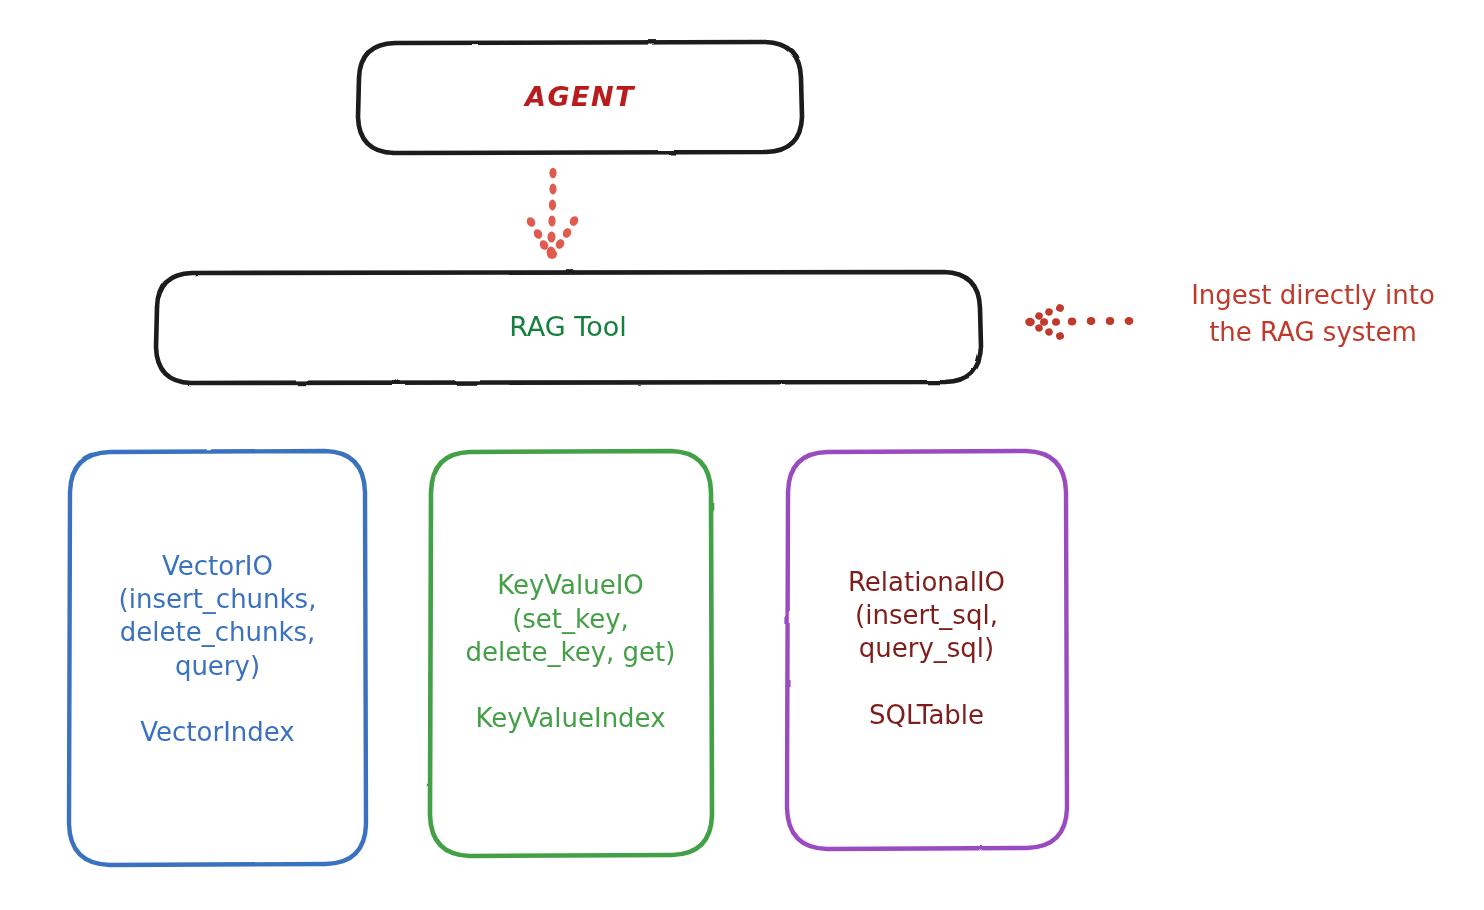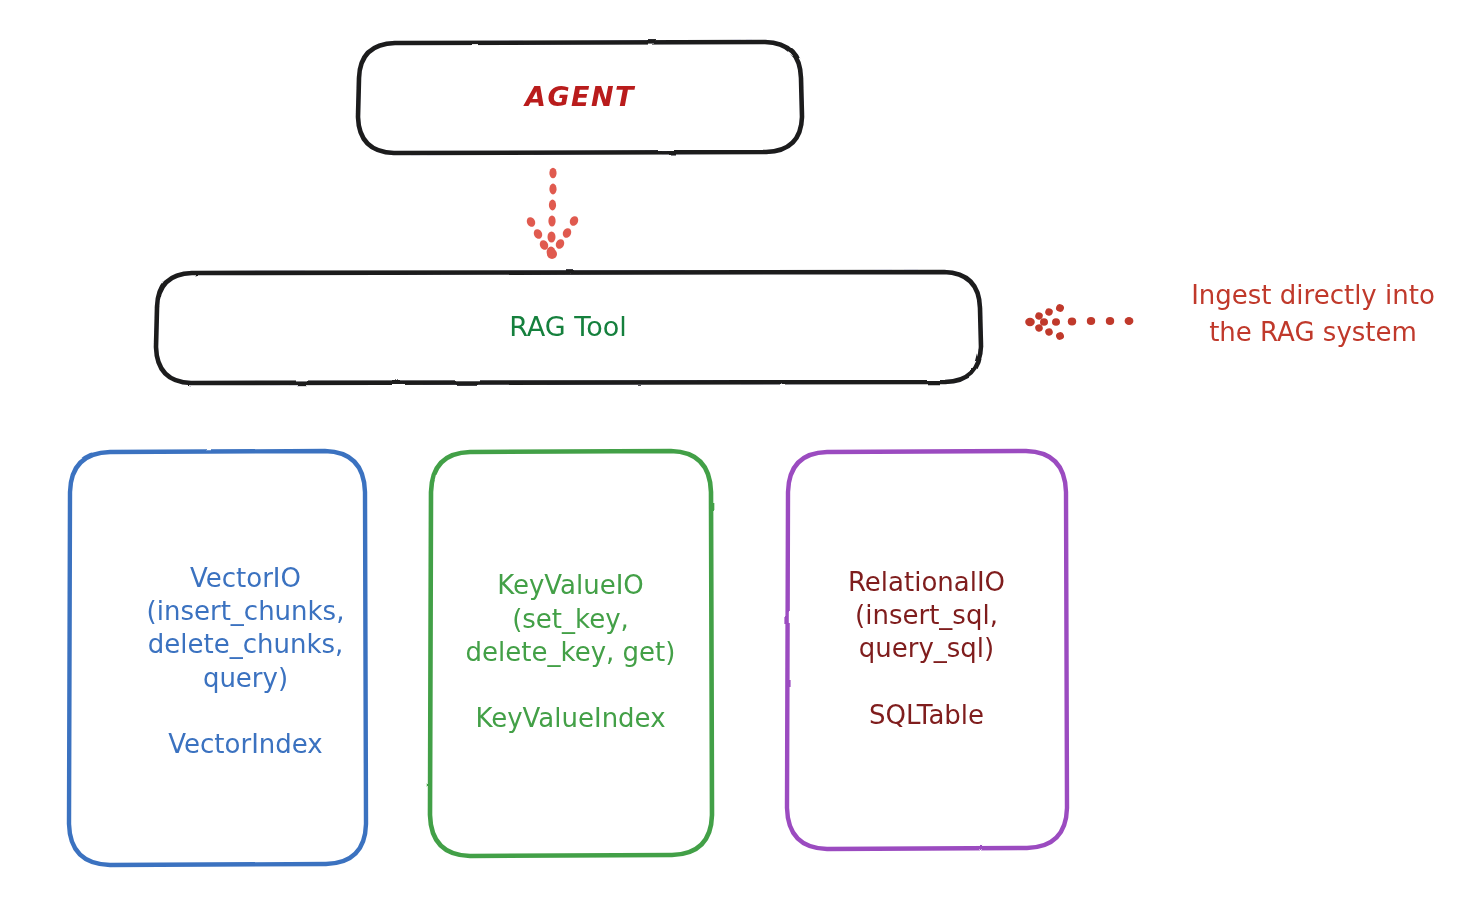--- a/index.html
+++ b/index.html
@@ -48,27 +48,26 @@
     left: 156px;
     top: 272px;
     width: 824px;
     height: 111px;
     font-size: 27px;
     color: #15803d;
   }
   
   #vectorio-box {
     left: 69px;
-    top: 454px;
+    top: 442px;
     width: 297px;
     height: 415px;
     color: #3b72c0;
     font-size: 26px;
     padding: 0 14px;
-    margin-left: 28px;
   }
   #keyvalueio-box {
     left: 430px;
     top: 450px;
     width: 281px;
     height: 405px;
     color: #43a047;
     font-size: 26px;
     padding: 4px 8px;
   }

